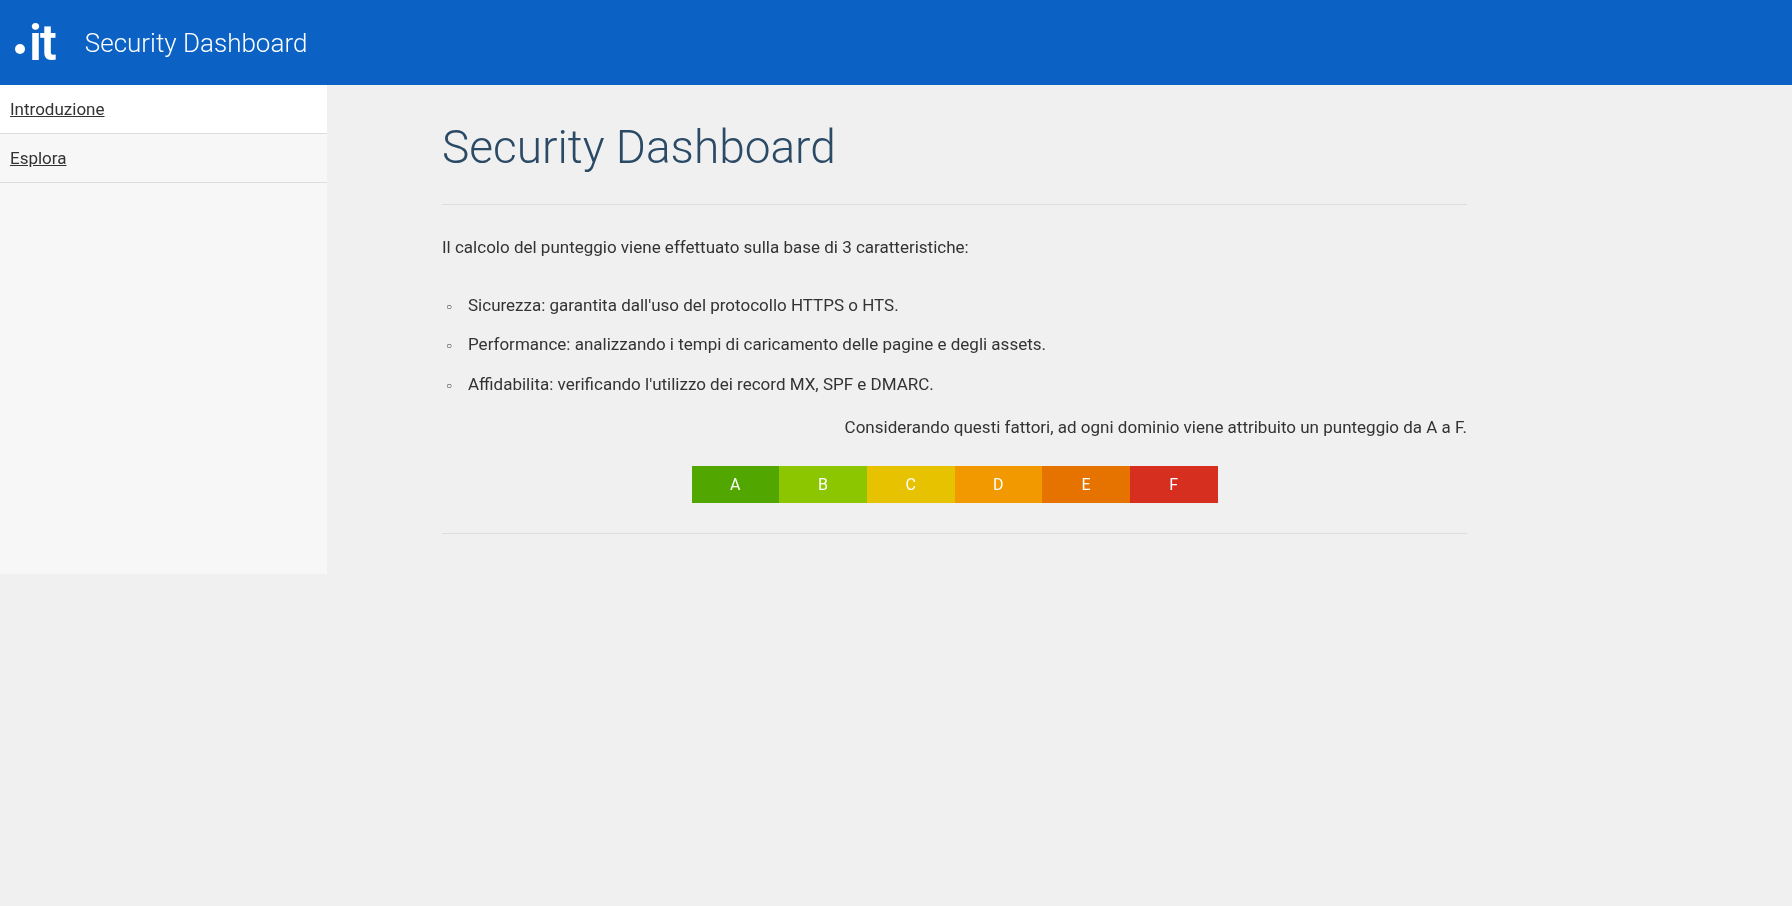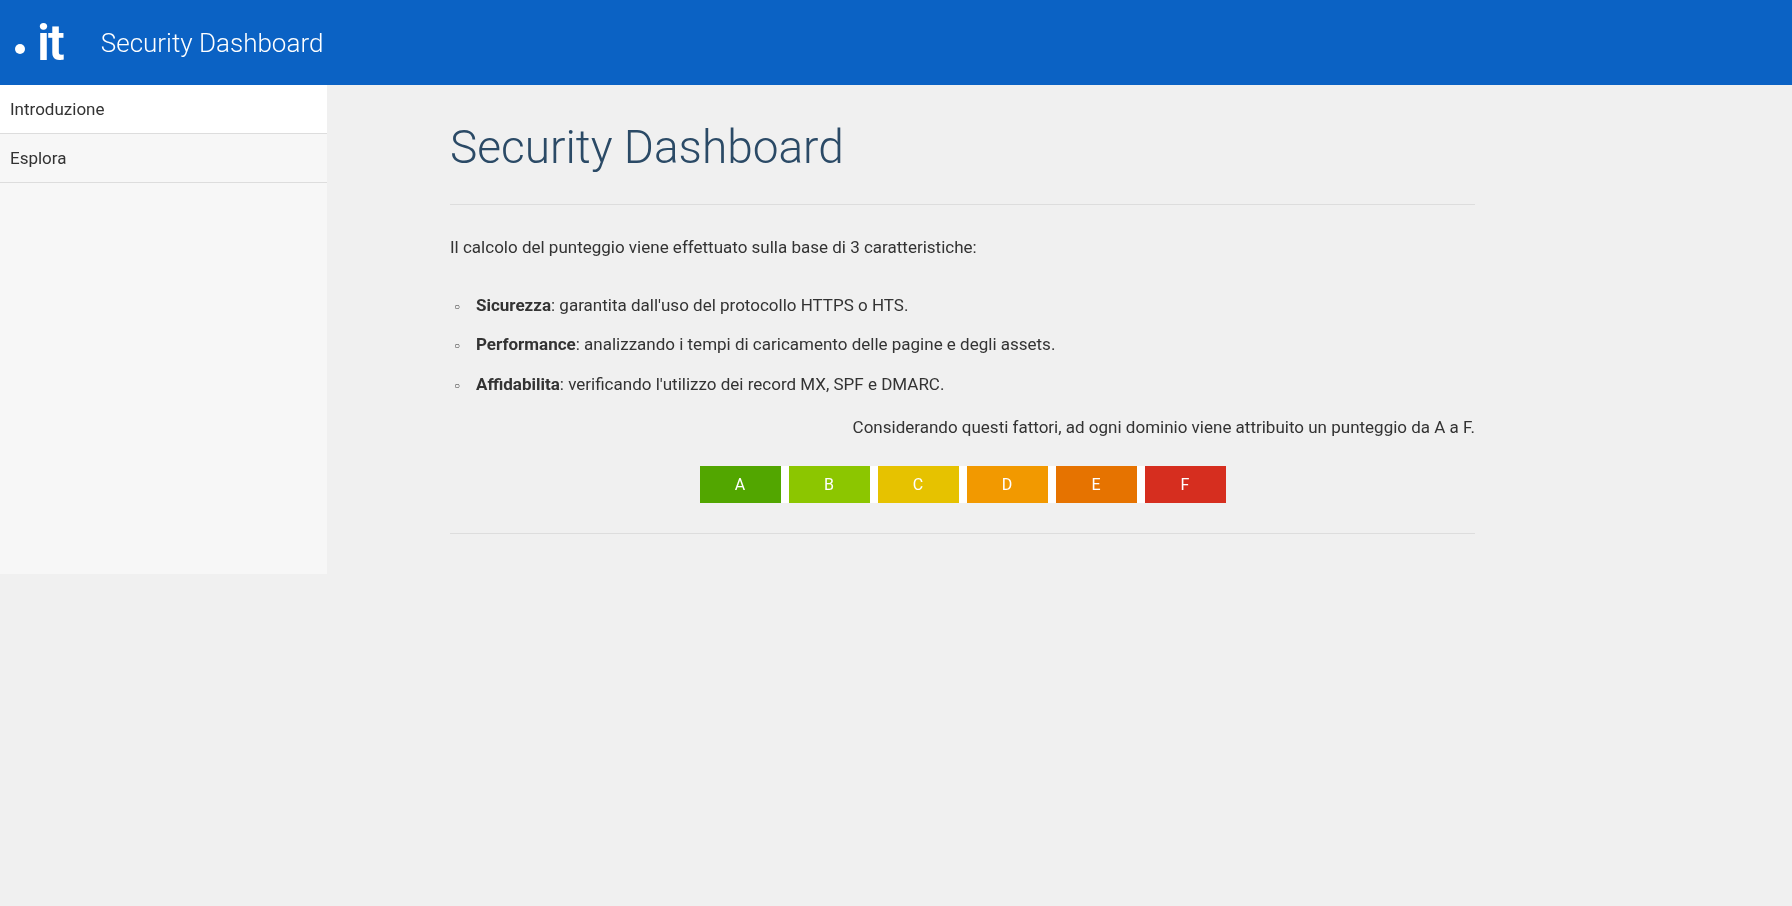--- a/index.html
+++ b/index.html
@@ -1,19 +1,18 @@
 <!DOCTYPE html>
 <html><head>
   <meta charset="utf-8">
   <style>
     * {
       margin: 0;
       padding: 0;
       box-sizing: border-box;
-      gap: 8px;
     }
     body {
       font-family: -apple-system, BlinkMacSystemFont, "Segoe UI", Roboto, "Helvetica Neue", Arial, sans-serif;
       background: #f0f0f0;
       color: #333;
     }
     .header {
       background: #0b62c4;
       height: 85px;
       display: flex;
@@ -43,20 +42,21 @@
       color: white;
       font-size: 26px;
       font-weight: 300;
     }
     .layout {
       display: flex;
     }
     .sidebar {
       width: 327px;
       background: #f7f7f7;
+      text-decoration: underline;
     }
     .sidebar-item {
       padding: 14px 10px;
       border-bottom: 1px solid #ddd;
       font-size: 17px;
       color: #333;
       cursor: pointer;
     }
     .sidebar-item.active {
       background: #ffffff;
@@ -98,21 +98,21 @@
       line-height: 1.5;
     }
     .feature-list li::before {
       content: "○";
       position: absolute;
       left: 4px;
       font-size: 10px;
       top: 6px;
     }
     .feature-list strong {
-      font-weight: 700;
+      font-weight: 400;
     }
     .summary-text {
       font-size: 17px;
       color: #333;
       margin-bottom: 25px;
       line-height: 1.5;
       text-align: right;
     }
     .rating-wrap {
       background: white;

